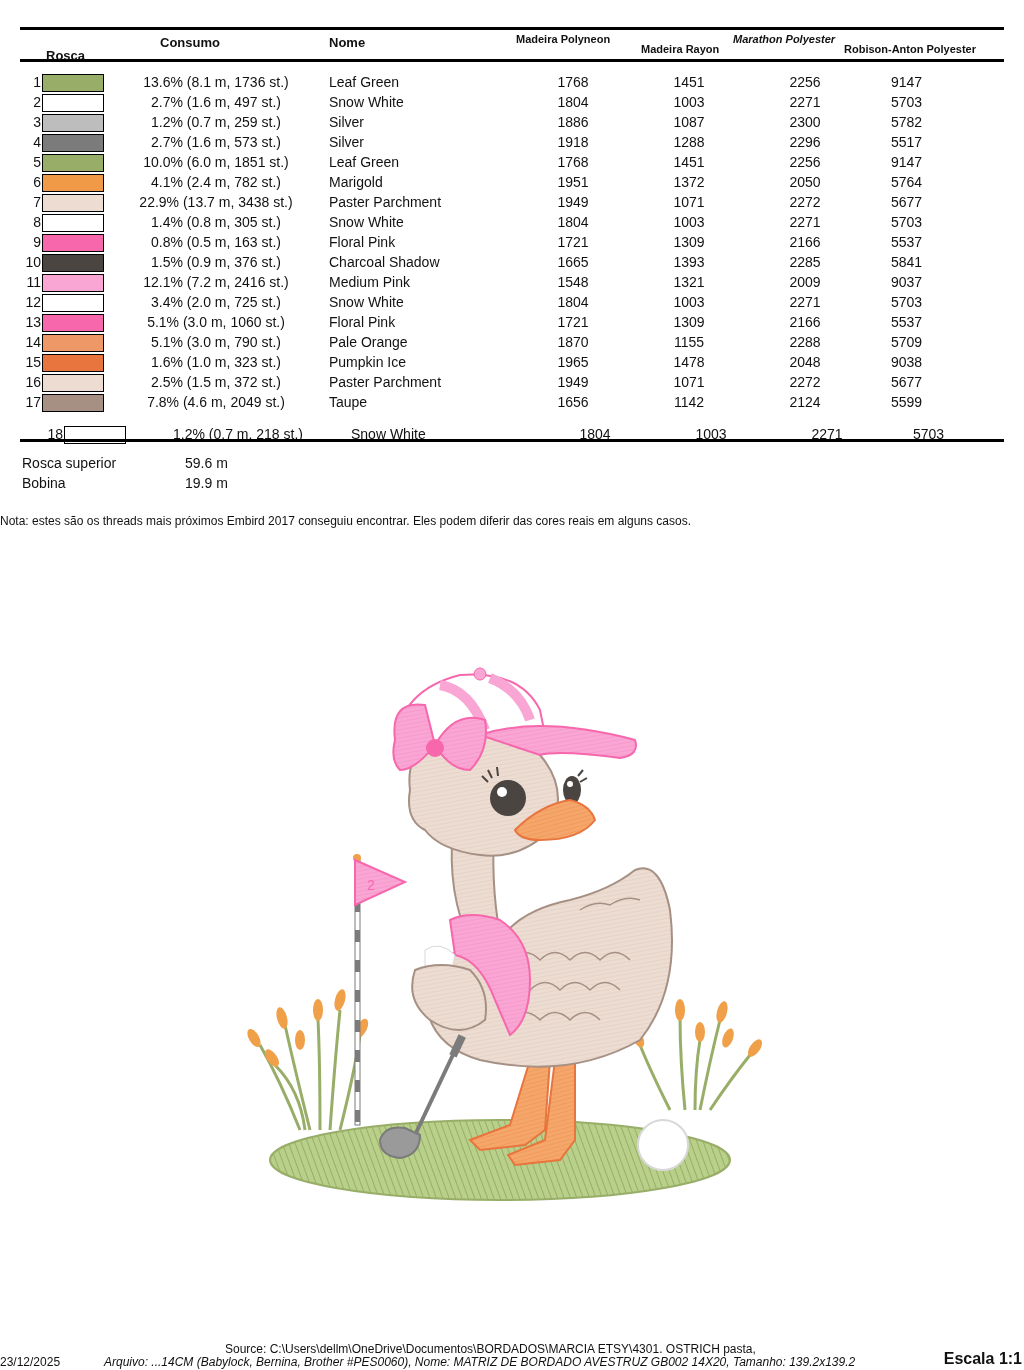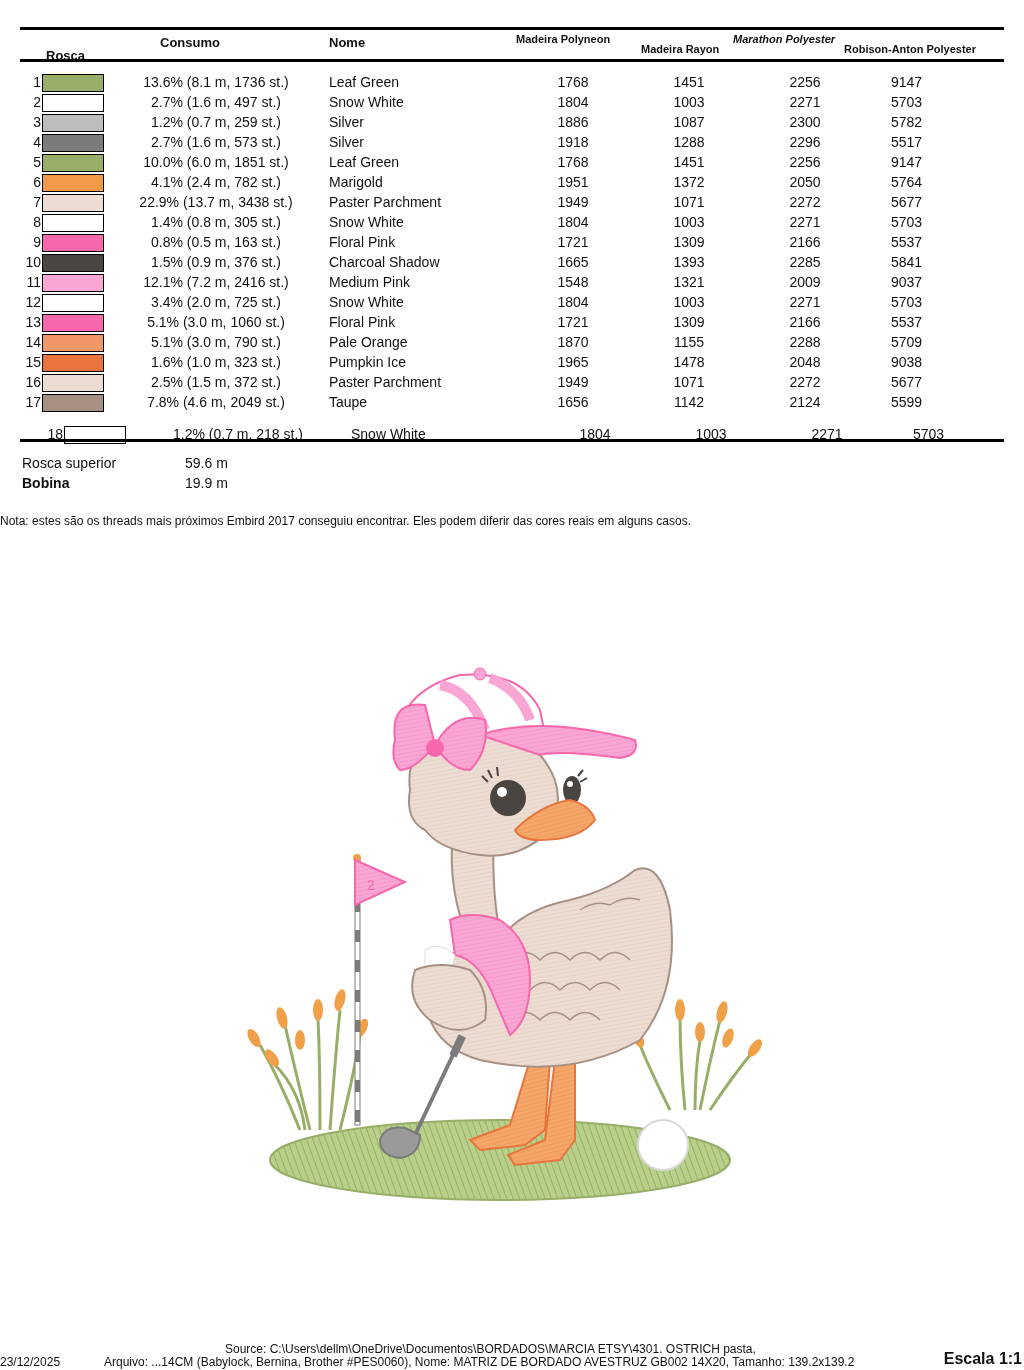--- a/index.html
+++ b/index.html
@@ -228,21 +228,21 @@
       <div class="c2">1003</div>
       <div class="c3">2271</div>
       <div class="c4">5703</div>
     </div>
   </div>
 
 <div class="rule bot"></div>
 
 <div class="tot" style="left:22px; top:455px;">Rosca superior</div>
 <div class="tot" style="left:185px; top:455px;">59.6 m</div>
-<div class="tot" style="left:22px; top:475px;font-weight:bold;">Bobina</div>
+<div class="tot" style="left:22px; top:475px;">Bobina</div>
 <div class="tot" style="left:185px; top:475px;">19.9 m</div>
 
 <div class="note">Nota: estes são os threads mais próximos Embird 2017 conseguiu encontrar. Eles podem diferir das cores reais em alguns casos.</div>
 
 <svg class="art" viewBox="0 0 540 550" xmlns="http://www.w3.org/2000/svg">
   <defs>
     <pattern id="stitchGreen" width="6" height="6" patternUnits="userSpaceOnUse" patternTransform="rotate(-20)">
       <rect width="6" height="6" fill="#b9d08a"></rect>
       <line x1="0" y1="0" x2="0" y2="6" stroke="#98ae68" stroke-width="2"></line>
     </pattern>
@@ -362,14 +362,14 @@
     <path d="M240 75 Q300 55 395 80 Q400 95 380 98 Q320 90 300 95 Z" fill="url(#stitchPink)" stroke="#f767ac" stroke-width="2"></path>
 
     <path d="M155 80 Q150 40 185 45 L195 85 Q175 110 160 110 Q150 100 155 80 Z" fill="url(#stitchPink)" stroke="#f767ac" stroke-width="2"></path>
     <path d="M195 85 Q215 50 245 60 Q250 90 230 110 Q210 110 195 85 Z" fill="url(#stitchPink)" stroke="#f767ac" stroke-width="2"></path>
     <circle cx="195" cy="88" r="9" fill="#f767ac"></circle>
   </g>
 </svg>
 
 <div class="foot" style="left:225px; top:1342px;">Source: C:\Users\dellm\OneDrive\Documentos\BORDADOS\MARCIA ETSY\4301. OSTRICH pasta,</div>
 <div class="foot" style="left:0px; top:1355px;">23/12/2025</div>
-<div class="foot" style="left:104px; top:1355px;">Arquivo: ...14CM (Babylock, Bernina, Brother #PES0060), Nome: MATRIZ DE BORDADO AVESTRUZ GB002 14X20, Tamanho: 139.2x139.2</div>
+<div class="foot" style="left:104px; top:1355px;font-style:italic;">Arquivo: ...14CM (Babylock, Bernina, Brother #PES0060), Nome: MATRIZ DE BORDADO AVESTRUZ GB002 14X20, Tamanho: 139.2x139.2</div>
 <div class="scale">Escala 1:1</div>
 
 </body></html>

